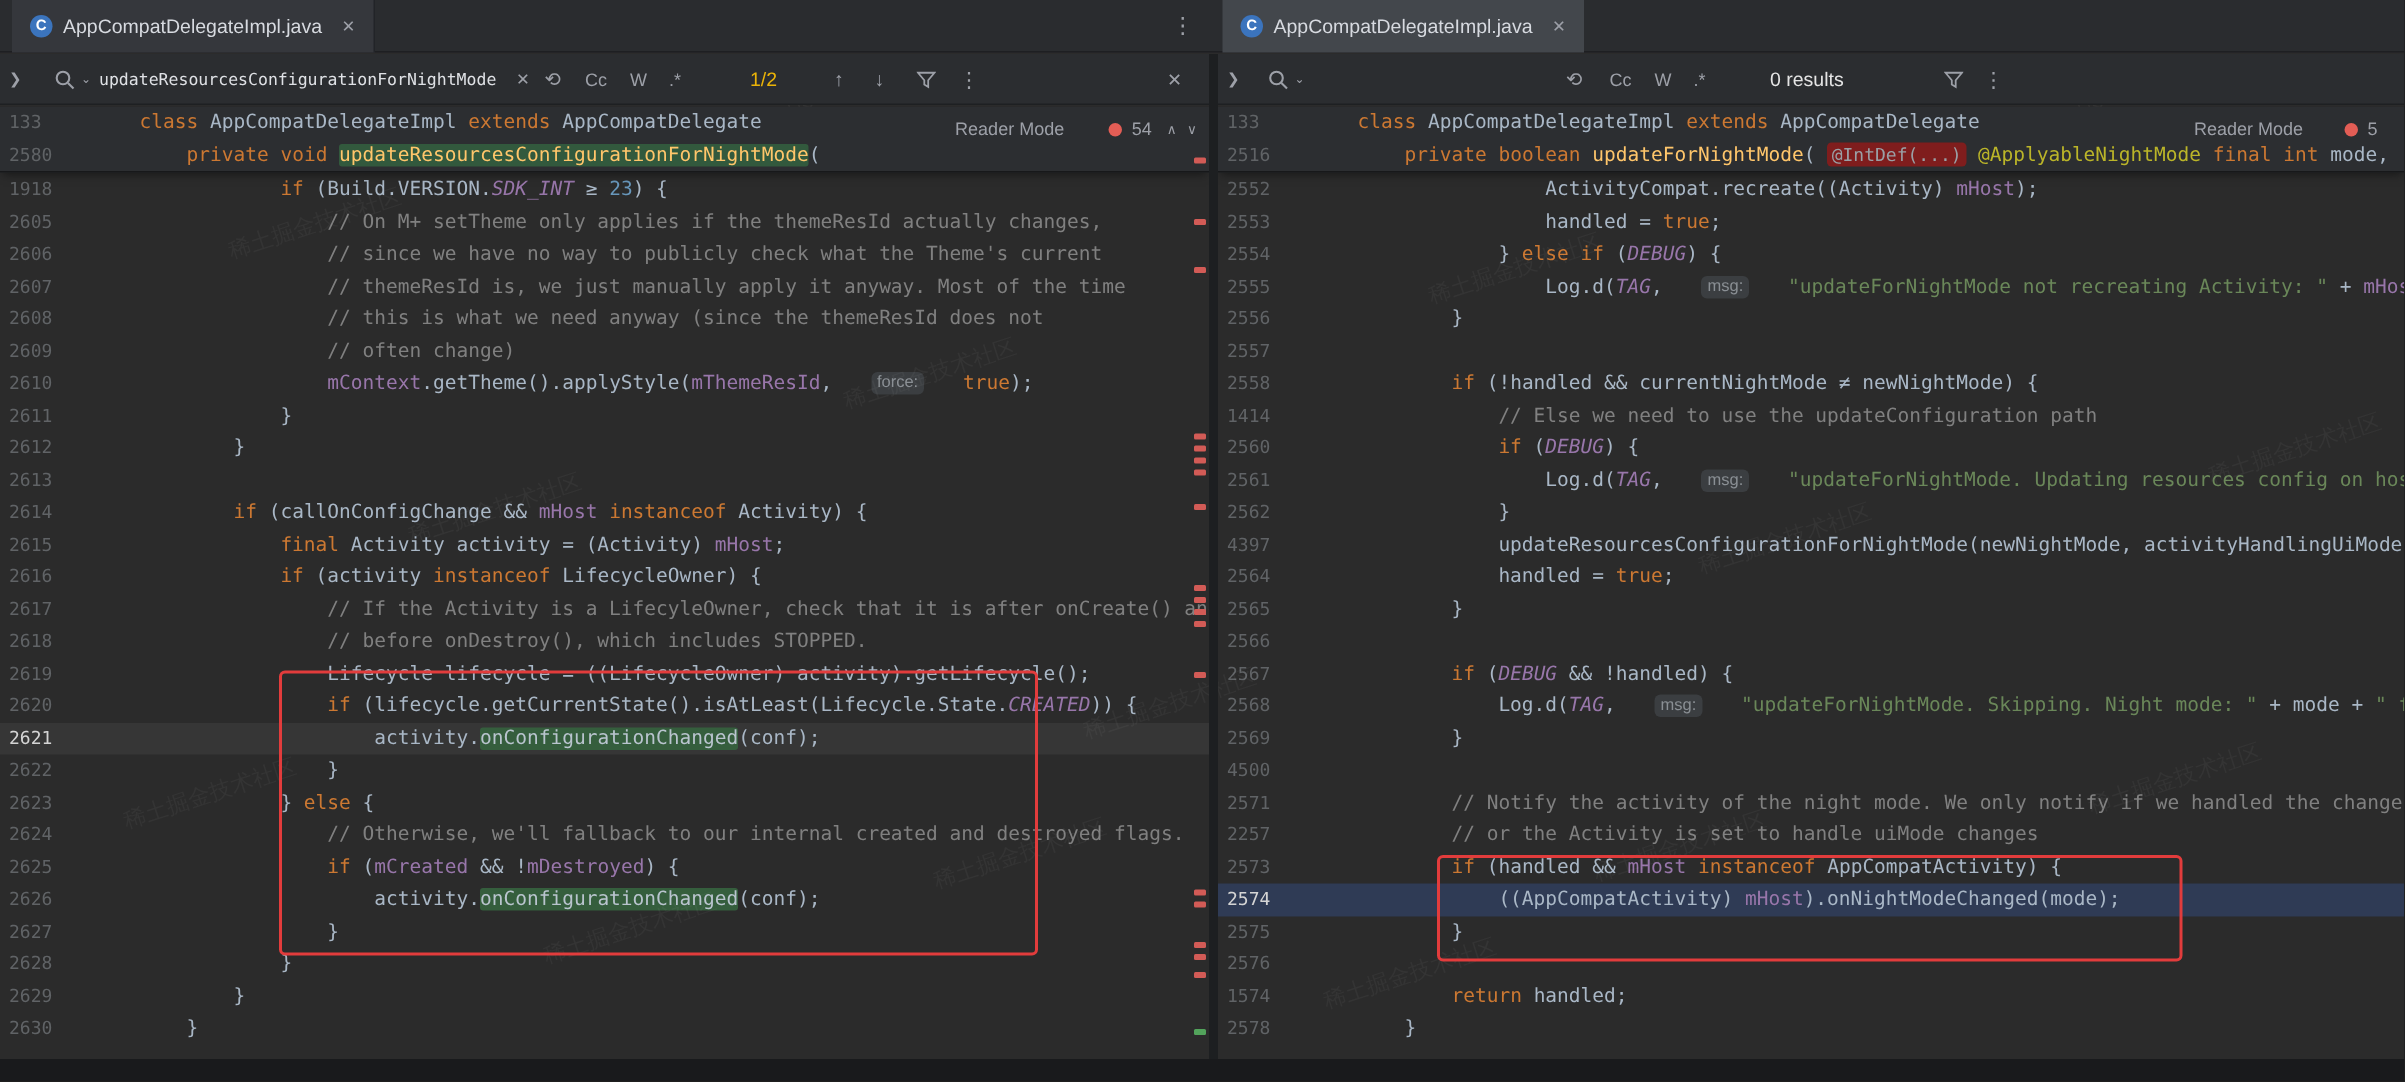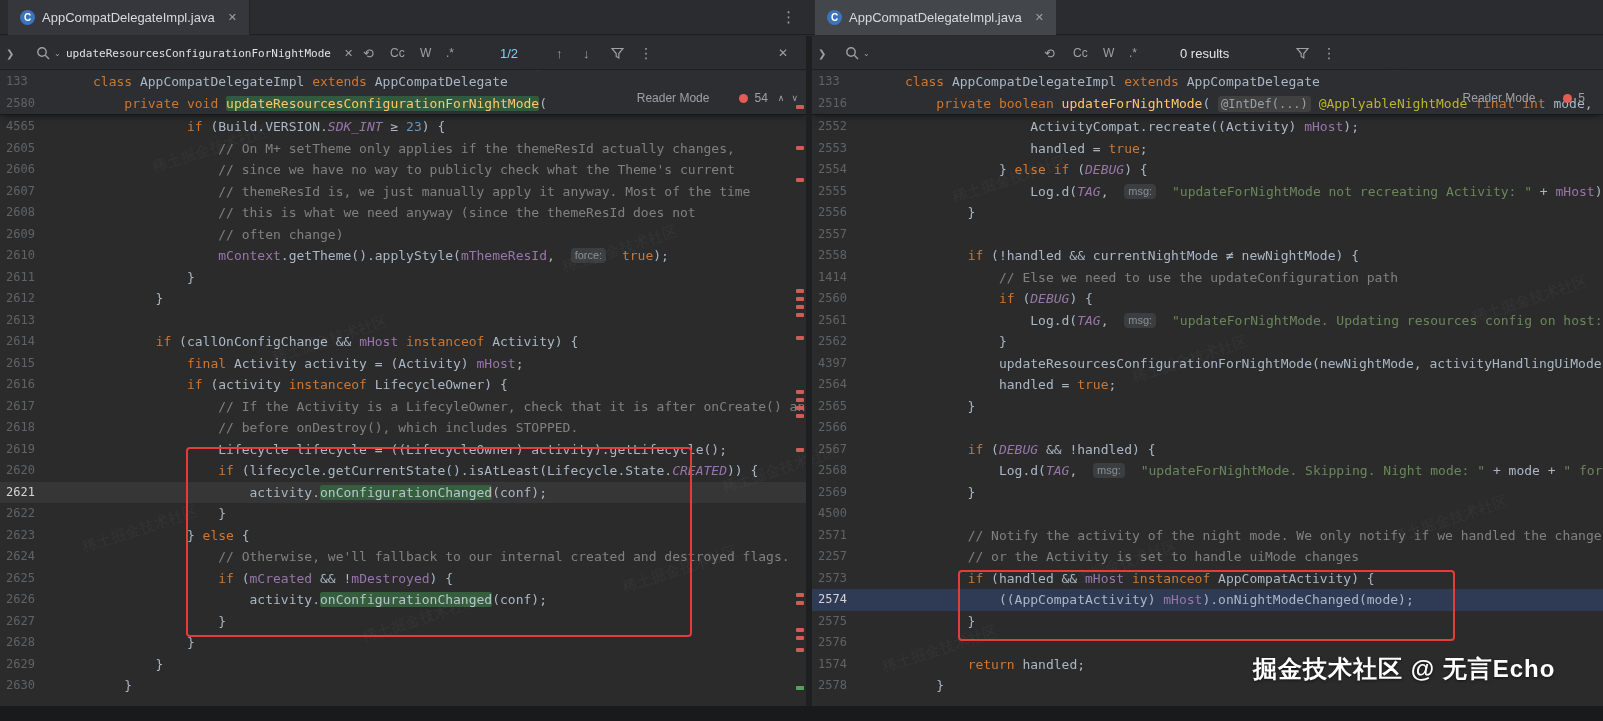--- a/index.html
+++ b/index.html
@@ -21,46 +21,46 @@
   .pane{position:absolute;top:36px;bottom:0;overflow:hidden;background:#2b2b2b}
   #pane-left{left:0;width:806px}
   #pane-right{left:812px;width:791px}
   .divider{position:absolute;left:806px;top:36px;bottom:0;width:6px;background:#1d1f21;z-index:4}
   
   .findbar{position:relative;height:34px;background:#2b2d30;border-bottom:1px solid #1e2022;
            font:13px "Liberation Sans",sans-serif;color:#9da0a8;z-index:3}
   .fb{position:absolute;top:50%;transform:translateY(-50%);white-space:nowrap}
   .fb.icon{cursor:pointer}
   .query{font:11px "DejaVu Sans Mono",monospace;color:#dfe1e5}
-  .count{color:#7dd3fc}
+  .count{color:#eab308}
   .dim{color:#e5e5e5}
   .ddown{font-size:8px;color:#9da0a8;vertical-align:2px;margin-left:2px;font-style:normal}
   
   .editor{position:absolute;top:35px;left:0;right:0;bottom:0;overflow:hidden;background:#2b2b2b}
   .sticky{position:relative;background:#2c2e31;border-bottom:1px solid #17181a;
           box-shadow:0 3px 6px -2px rgba(0,0,0,.5);z-index:2}
   .code{position:relative;padding-top:1px}
   .code-line{display:flex;height:21.5px;line-height:21.5px;white-space:pre;font-size:13px}
   .lnum{flex:0 0 60px;padding-left:6px;color:#606366;font-size:12px}
   .ltext{padding-left:33px;white-space:pre}
   .hl-soft{background:rgba(255,255,255,.055)}
   .hl-blue{background:rgba(54,88,155,.38)}
   .hl-soft .lnum,.hl-blue .lnum{color:#d4d4d4}
   
   .sg-p{color:#a9b7c6}.sg-k{color:#cc7832}.sg-c{color:#808080}.sg-s{color:#6a8759}
   .sg-nm{color:#6897bb}.sg-f{color:#9876aa}.sg-i{color:#9876aa;font-style:italic}
   .sg-a{color:#bbb529}.sg-y{color:#ffc66b}
   .sg-mh{color:#ffc66b;background:#32593d;border-radius:2px}
   .sg-gh{color:#b9c4ce;background:#355e3d;border-radius:2px}
   .sg-h{display:inline-block;background:#3b3e41;color:#8a8f94;border-radius:4px;padding:0 4px;
-        font:11px/15px "Liberation Sans",sans-serif;vertical-align:1px;margin:0 8px}
-  .sg-F{display:inline-block;background:#404040;color:#9aa0a6;border-radius:3px;padding:0 3px;
+        font:11px/15px "Liberation Sans",sans-serif;vertical-align:1px;margin:0 18px}
+  .sg-F{display:inline-block;background:#7f1d1d;color:#9aa0a6;border-radius:3px;padding:0 3px;
         font:12px/16px "DejaVu Sans Mono",monospace}
   
-  .reader-widget{position:absolute;top:20px;display:flex;align-items:center;
+  .reader-widget{position:absolute;top:8px;display:flex;align-items:center;
                  font:12px "Liberation Sans",sans-serif;color:#9da0a8;z-index:5}
   #pane-left .reader-widget{right:8px}
   #pane-right .reader-widget{right:18px}
   .err-dot{width:9px;height:9px;border-radius:50%;background:#e35d55}
   .chev{font-size:9px;color:#9da0a8}
   .stripe{position:absolute;top:0;right:0;width:12px;bottom:0;z-index:4}
   .stripe-mark{position:absolute;right:2px;width:8px;height:4px;border-radius:1px}
   .anno{position:absolute;border:2px solid #e23c3c;border-radius:4px;z-index:6;pointer-events:none}
   #anno-left{left:186px;top:376px;width:506px;height:190px}
   #anno-right{left:146px;top:499px;width:497px;height:71px}
@@ -117,21 +117,21 @@
         </span>
       <span class="fb icon" style="left:639px;font-size:14px">⋮</span>
       <span class="fb icon" style="left:778px;font-size:12px">✕</span>
     </div>
     <div class="editor">
       <div class="sticky">
           <div class="code-line"><span class="lnum">133</span><span class="ltext"><span class="sg-k">class</span><span class="sg-p"> AppCompatDelegateImpl </span><span class="sg-k">extends</span><span class="sg-p"> AppCompatDelegate</span></span></div>
           <div class="code-line"><span class="lnum">2580</span><span class="ltext"><span class="sg-p">    </span><span class="sg-k">private</span><span class="sg-p"> </span><span class="sg-k">void</span><span class="sg-p"> </span><span class="sg-mh">updateResourcesConfigurationForNightMode</span><span class="sg-p">(</span></span></div>
         </div>
       <div class="code">
-          <div class="code-line"><span class="lnum">4565</span><span class="ltext"><span class="sg-p">            </span><span class="sg-k">if</span><span class="sg-p"> (Build.VERSION.</span><span class="sg-i">SDK_INT</span><span class="sg-p"> ≥ </span><span class="sg-nm">23</span><span class="sg-p">) {</span></span></div>
+          <div class="code-line"><span class="lnum">1918</span><span class="ltext"><span class="sg-p">            </span><span class="sg-k">if</span><span class="sg-p"> (Build.VERSION.</span><span class="sg-i">SDK_INT</span><span class="sg-p"> ≥ </span><span class="sg-nm">23</span><span class="sg-p">) {</span></span></div>
           <div class="code-line"><span class="lnum">2605</span><span class="ltext"><span class="sg-p">                </span><span class="sg-c">// On M+ setTheme only applies if the themeResId actually changes,</span></span></div>
           <div class="code-line"><span class="lnum">2606</span><span class="ltext"><span class="sg-p">                </span><span class="sg-c">// since we have no way to publicly check what the Theme's current</span></span></div>
           <div class="code-line"><span class="lnum">2607</span><span class="ltext"><span class="sg-p">                </span><span class="sg-c">// themeResId is, we just manually apply it anyway. Most of the time</span></span></div>
           <div class="code-line"><span class="lnum">2608</span><span class="ltext"><span class="sg-p">                </span><span class="sg-c">// this is what we need anyway (since the themeResId does not</span></span></div>
           <div class="code-line"><span class="lnum">2609</span><span class="ltext"><span class="sg-p">                </span><span class="sg-c">// often change)</span></span></div>
           <div class="code-line"><span class="lnum">2610</span><span class="ltext"><span class="sg-p">                </span><span class="sg-f">mContext</span><span class="sg-p">.getTheme().applyStyle(</span><span class="sg-f">mThemeResId</span><span class="sg-p">, </span><span class="sg-h">force:</span><span class="sg-p"> </span><span class="sg-k">true</span><span class="sg-p">);</span></span></div>
           <div class="code-line"><span class="lnum">2611</span><span class="ltext"><span class="sg-p">            }</span></span></div>
           <div class="code-line"><span class="lnum">2612</span><span class="ltext"><span class="sg-p">        }</span></span></div>
           <div class="code-line"><span class="lnum">2613</span><span class="ltext"></span></div>
           <div class="code-line"><span class="lnum">2614</span><span class="ltext"><span class="sg-p">        </span><span class="sg-k">if</span><span class="sg-p"> (callOnConfigChange &amp;&amp; </span><span class="sg-f">mHost</span><span class="sg-p"> </span><span class="sg-k">instanceof</span><span class="sg-p"> Activity) {</span></span></div>
@@ -246,21 +246,20 @@
       <div class="reader-widget">
         <span>Reader Mode</span>
         <span class="err-dot" style="margin-left:28px"></span>
         <span style="margin-left:6px">5</span>
       </div>
       <div class="anno" id="anno-right"></div>
     </div>
   </div>
 
   <div class="bottom-strip"></div>
-  <div class="wm-main">掘金技术社区 @ 无言Echo</div>
 
 <div class="wm-tile" style="left: 150px; top: 140px;">稀土掘金技术社区</div>
     <div class="wm-tile" style="left: 430px; top: 80px;">稀土掘金技术社区</div>
     <div class="wm-tile" style="left: 270px; top: 330px;">稀土掘金技术社区</div>
     <div class="wm-tile" style="left: 80px; top: 520px;">稀土掘金技术社区</div>
     <div class="wm-tile" style="left: 560px; top: 240px;">稀土掘金技术社区</div>
     <div class="wm-tile" style="left: 720px; top: 460px;">稀土掘金技术社区</div>
     <div class="wm-tile" style="left: 360px; top: 610px;">稀土掘金技术社区</div>
     <div class="wm-tile" style="left: 950px; top: 170px;">稀土掘金技术社区</div>
     <div class="wm-tile" style="left: 1130px; top: 350px;">稀土掘金技术社区</div>

